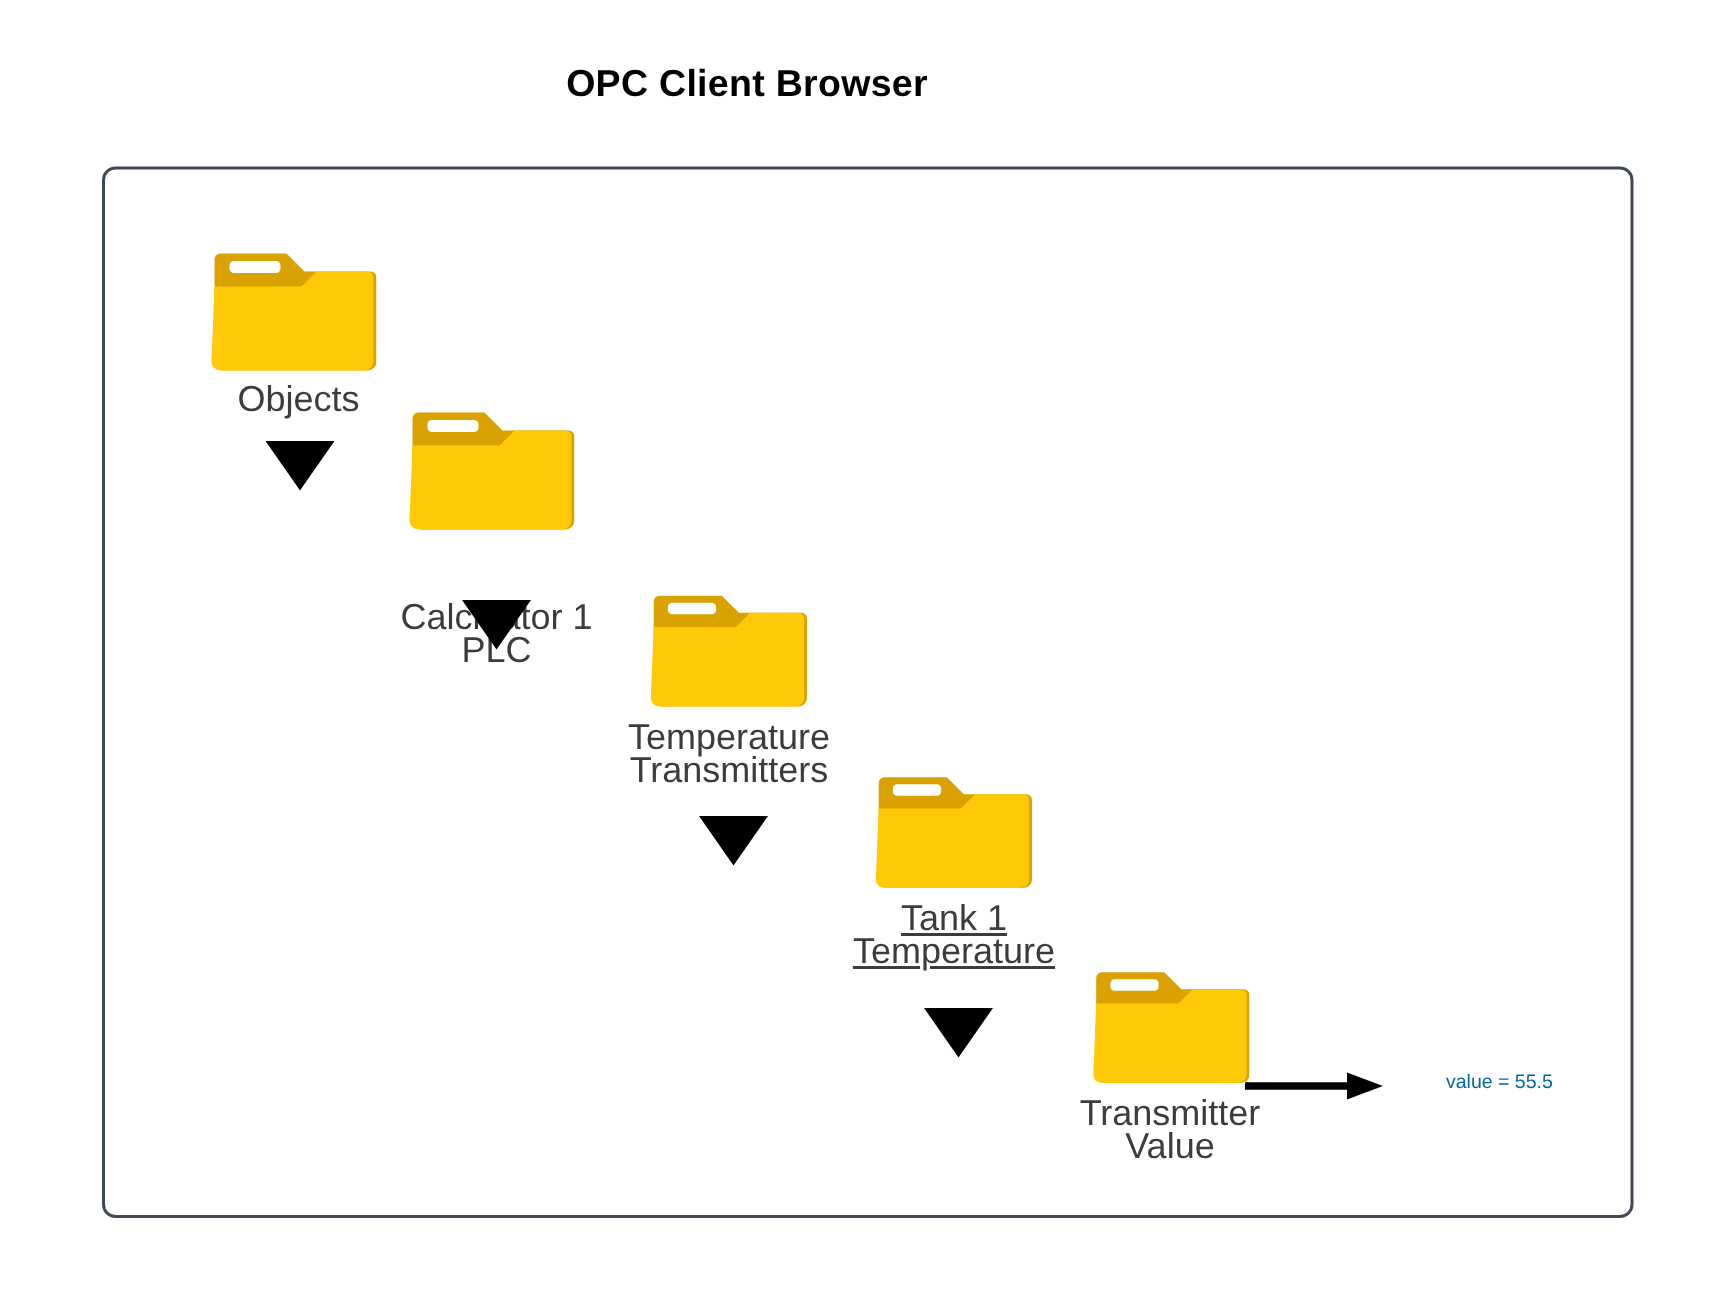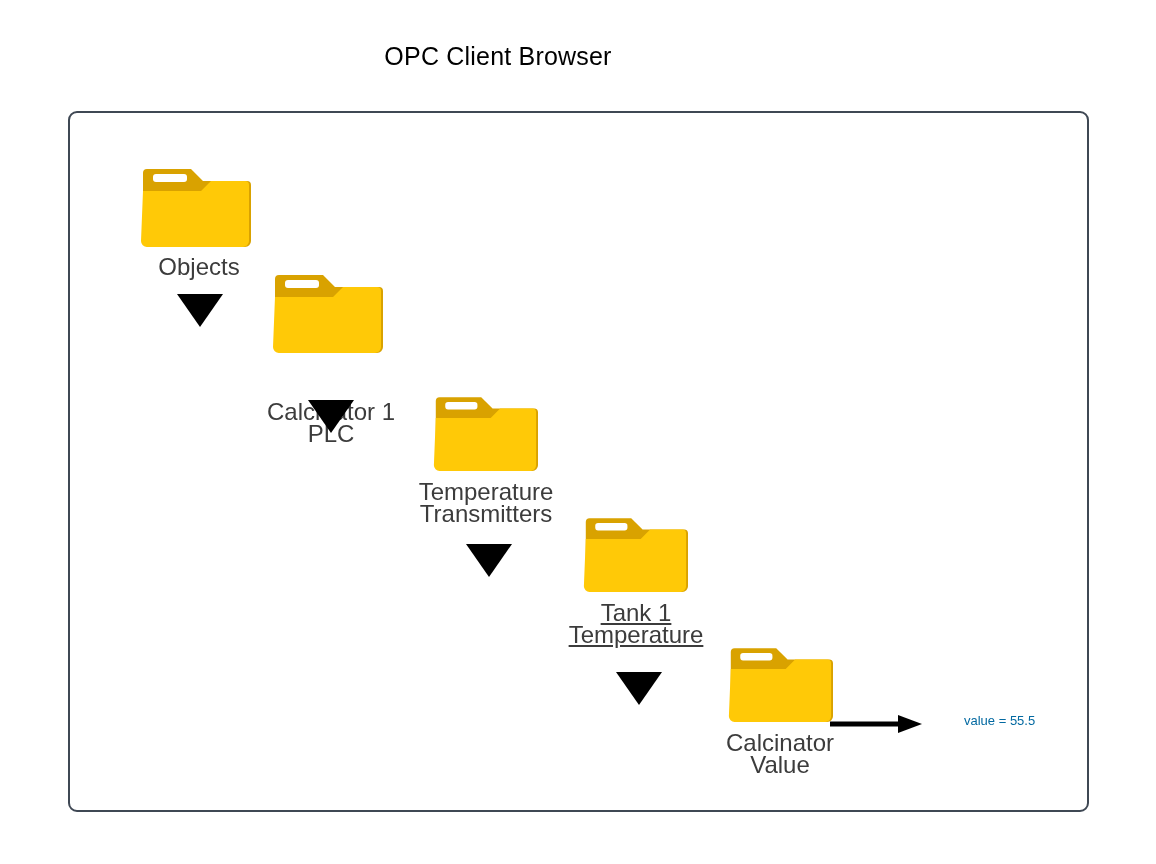--- a/index.html
+++ b/index.html
@@ -16,21 +16,21 @@
     color: #3c3c3c;
   }
 
   #diagram-title {
     position: absolute;
     left: 0;
     top: 42px;
     width: 996px;
     text-align: center;
     font-size: 25px;
-    font-weight: normal;
+    font-weight: bold;
     color: #000000;
     letter-spacing: 0.2px;
   }
 
   #canvas-frame {
     position: absolute;
     left: 68px;
     top: 111px;
     width: 1021px;
     height: 701px;
@@ -155,21 +155,21 @@
 </div>
 
 <div class="node" style="left:727px; top:643px; width:106px;">
   <span class="folder">
     <svg width="106" height="86" viewBox="0 0 112 88" aria-hidden="true">
       <path d="M4,8 a4,4 0 0 1 4,-4 h44 l12,12 h44 a4,4 0 0 1 4,4 v56 a6,6 0 0 1 -6,6 h-96 a6,6 0 0 1 -6,-6 z" fill="#D9A200"></path>
       <rect x="14" y="9" width="34" height="8" rx="3" fill="#ffffff"></rect>
       <path d="M4,26 h58 l10,-10 h34 a4,4 0 0 1 4,4 v56 a6,6 0 0 1 -6,6 h-96 a6,6 0 0 1 -6,-6 z" fill="#FFC907"></path>
     </svg>
   </span>
-  <div class="node-label" style="width:170px; margin-left:-32px;">Calcinator Value</div>
+  <div class="node-label" style="width:170px; margin-left:-32px;">Transmitter Value</div>
 </div>
 
 <div id="value-arrow" style="left:830px; top:712px;">
   <svg width="94" height="24" viewBox="0 0 94 24" aria-hidden="true">
     <line x1="0" y1="12" x2="72" y2="12" stroke="#000000" stroke-width="5"></line>
     <polygon points="68,3 92,12 68,21" fill="#000000"></polygon>
   </svg>
 </div>
 
 <div id="value-text" style="left:928px; top:713px;">value = 55.5</div>

